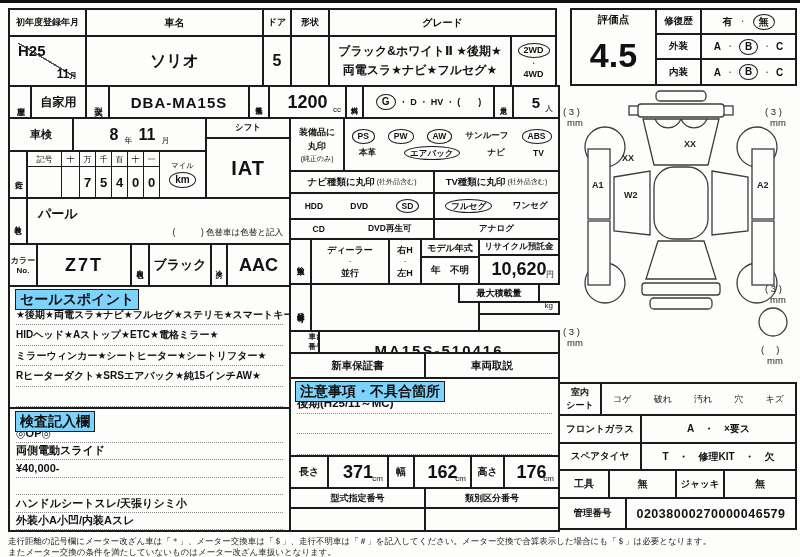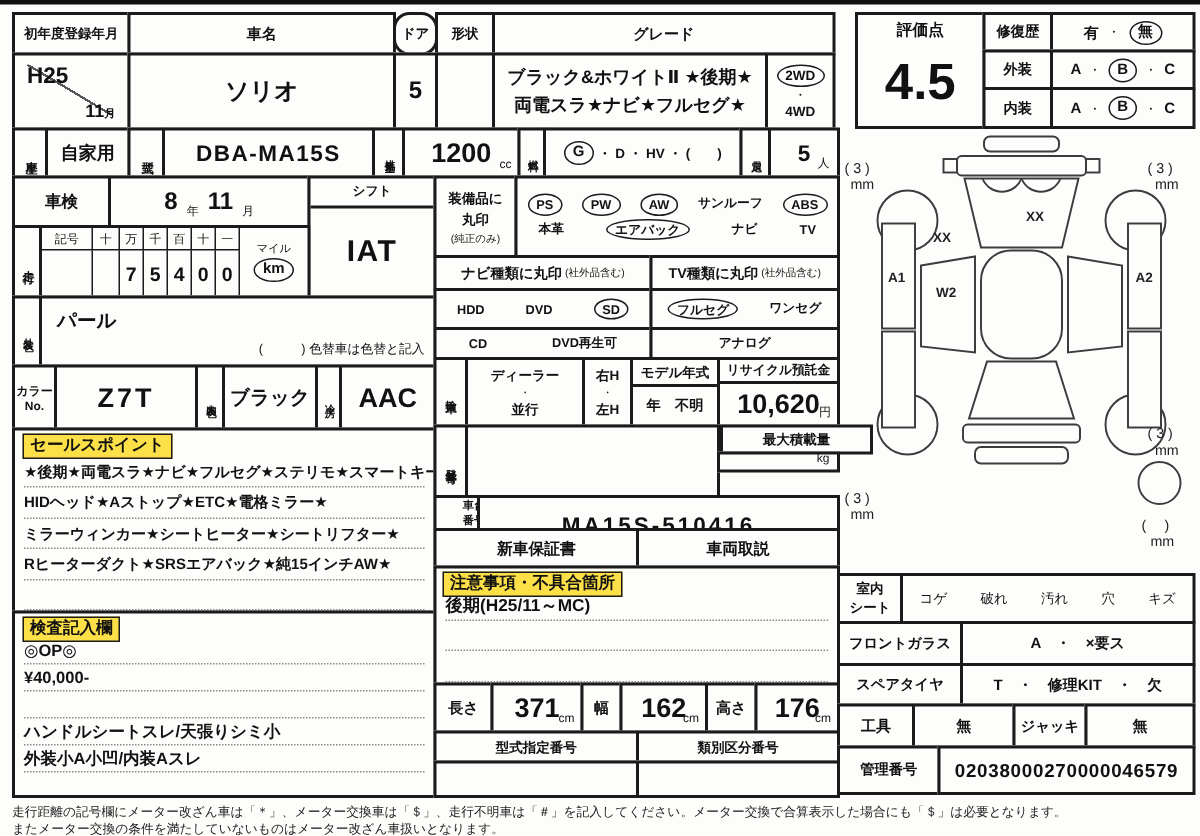--- a/index.html
+++ b/index.html
@@ -11,22 +11,22 @@
   .col { flex-direction:column; }
   .vert { writing-mode:vertical-rl; text-orientation:upright; letter-spacing:1px; line-height:1; }
   .s7 { font-size:7.5px; } .s8 { font-size:8px; } .s85 { font-size:8.5px; }
   .s9 { font-size:9px; } .s95 { font-size:9.5px; font-weight:700; }
   .s10 { font-size:10px; font-weight:700; } .s105 { font-size:10.5px; font-weight:700; }
   .s11 { font-size:11px; font-weight:700; } .s12 { font-size:12px; font-weight:700; }
   .s13 { font-size:13px; font-weight:700; } .s14 { font-size:18px; font-weight:700; }
   .s15 { font-size:15px; font-weight:700; } .s16 { font-size:16px; font-weight:700; }
   .circ { display:inline-flex; align-items:center; justify-content:center;
           border:1.6px solid #1b1b1b; border-radius:50%; padding:2px 5px; line-height:1; background:transparent; }
-  .tab { position:absolute; border:1.5px solid #1b1b1b; font-size:11px; font-weight:700;
-         padding:1px 4px; background:#fde047; z-index:3; line-height:1.2; }
+  .tab { position:absolute; border:1.5px solid #1b1b1b; font-size:14px; font-weight:700;
+         padding:1px 4px; background:#7dd3fc; z-index:3; line-height:1.2; }
   .dline { border-bottom:1.3px dotted #8a8a8a; }
   .mgl { display:grid; grid-template-columns:34px 18px 16px 16px 16px 16px 16px; grid-template-rows:15px 1fr; height:100%; }
   .mgh { border-right:1.5px solid #1b1b1b; border-bottom:1.5px solid #1b1b1b; font-size:8px;
          display:flex; align-items:center; justify-content:center; }
   .mgv { border-right:1.5px solid #1b1b1b; font-size:13px; font-weight:700;
          display:flex; align-items:center; justify-content:center; }
   .mgr { flex:1; display:flex; flex-direction:column; align-items:center; justify-content:center; gap:1px; }
   .rowflex { display:flex; width:100%; align-items:center; justify-content:space-around; }
   .diag { position:absolute; left:8px; top:6px; right:10px; bottom:8px;
           background:linear-gradient(to top right, transparent 48.8%, #555 48.8%, #555 51.4%, transparent 51.4%); }
@@ -45,21 +45,21 @@
     <div class="diag"></div>
     <span class="s15" style="position:absolute;left:8px;top:5px;">H25</span>
     <span style="position:absolute;right:8px;bottom:4px;font-size:12px;font-weight:700;"><span>11</span><span class="s7">月</span></span>
   </div>
   <div class="c" style="left:85px;top:8px;width:179px;height:29px;">
     <span class="s10">車名</span>
   </div>
   <div class="c" style="left:85px;top:35px;width:179px;height:52px;">
     <span class="s16">ソリオ</span>
   </div>
-  <div class="c" style="left:262px;top:8px;width:30px;height:29px;border-radius:11px;">
+  <div class="c" style="left:262px;top:8px;width:30px;height:29px;">
     <span class="s9" style="font-weight:700;">ドア</span>
   </div>
   <div class="c" style="left:262px;top:35px;width:30px;height:52px;">
     <span class="s16">5</span>
   </div>
   <div class="c" style="left:290px;top:8px;width:40px;height:29px;">
     <span class="s9" style="font-weight:700;">形状</span>
   </div>
   <div class="c" style="left:290px;top:35px;width:40px;height:52px;"></div>
   <div class="c" style="left:328px;top:8px;width:229px;height:29px;">
@@ -212,20 +212,21 @@
     <div class="dline" style="height:21px;display:flex;align-items:center;font-size:10px;font-weight:700;white-space:nowrap;">★後期★両電スラ★ナビ★フルセグ★ステリモ★スマートキー★</div>
     <div class="dline" style="height:21px;display:flex;align-items:center;font-size:10px;font-weight:700;">HIDヘッド★Aストップ★ETC★電格ミラー★</div>
     <div class="dline" style="height:21px;display:flex;align-items:center;font-size:10px;font-weight:700;">ミラーウィンカー★シートヒーター★シートリフター★</div>
     <div class="dline" style="height:21px;display:flex;align-items:center;font-size:10px;font-weight:700;">Rヒーターダクト★SRSエアバック★純15インチAW★</div>
     <div class="dline" style="height:21px;"></div>
   </div>
 
   <div class="c col" style="left:8px;top:407px;width:283px;height:125px;align-items:stretch;justify-content:flex-start;padding:16px 6px 0 6px;">
     <div class="tab" style="left:5px;top:2px;">検査記入欄</div>
     <div class="dline" style="height:17px;display:flex;align-items:center;font-size:11px;font-weight:700;text-align:right;">◎OP◎</div>
+    <div class="dline" style="height:17px;display:flex;align-items:center;font-size:11px;font-weight:700;">両側電動スライド</div>
     <div class="dline" style="height:17px;display:flex;align-items:center;font-size:11px;font-weight:700;">¥40,000-</div>
     <div class="dline" style="height:17px;display:flex;align-items:center;font-size:11px;font-weight:700;"></div>
     <div class="dline" style="height:17px;display:flex;align-items:center;font-size:11px;font-weight:700;">ハンドルシートスレ/天張りシミ小</div>
     <div class="dline" style="height:17px;display:flex;align-items:center;font-size:11px;font-weight:700;">外装小A小凹/内装Aスレ</div>
   </div>
 
   <div class="c col" style="left:289px;top:117px;width:56px;height:55px;gap:1px;">
     <span class="s9" style="font-weight:700;">装備品に</span>
     <span class="s9" style="font-weight:700;">丸印</span>
     <span style="font-size:7px;">(純正のみ)</span>
@@ -294,21 +295,21 @@
   </div>
   <div class="c" style="left:478px;top:254px;width:82px;height:31px;">
     <span class="s14">10,620</span>
     <span class="s8" style="position:absolute;right:4px;bottom:3px;">円</span>
   </div>
 
   <div class="c" style="left:289px;top:283px;width:23px;height:49px;">
     <span class="vert" style="font-size:7.5px;font-weight:700;">登録番号</span>
   </div>
   <div class="c" style="left:310px;top:283px;width:170px;height:49px;"></div>
-  <div class="c" style="left:480px;top:283px;width:102px;height:20px;">
+  <div class="c" style="left:458px;top:283px;width:82px;height:20px;">
     <span style="font-size:9px;font-weight:700;">最大積載量</span>
   </div>
   <div class="c" style="left:478px;top:301px;width:82px;height:14px;">
     <span class="s8" style="position:absolute;right:5px;bottom:3px;">kg</span>
   </div>
 
   <div class="c col" style="left:289px;top:330px;width:54px;height:24px;">
     <span style="font-size:7.5px;font-weight:700;">車台</span>
     <span style="font-size:7.5px;font-weight:700;">番号</span>
   </div>

